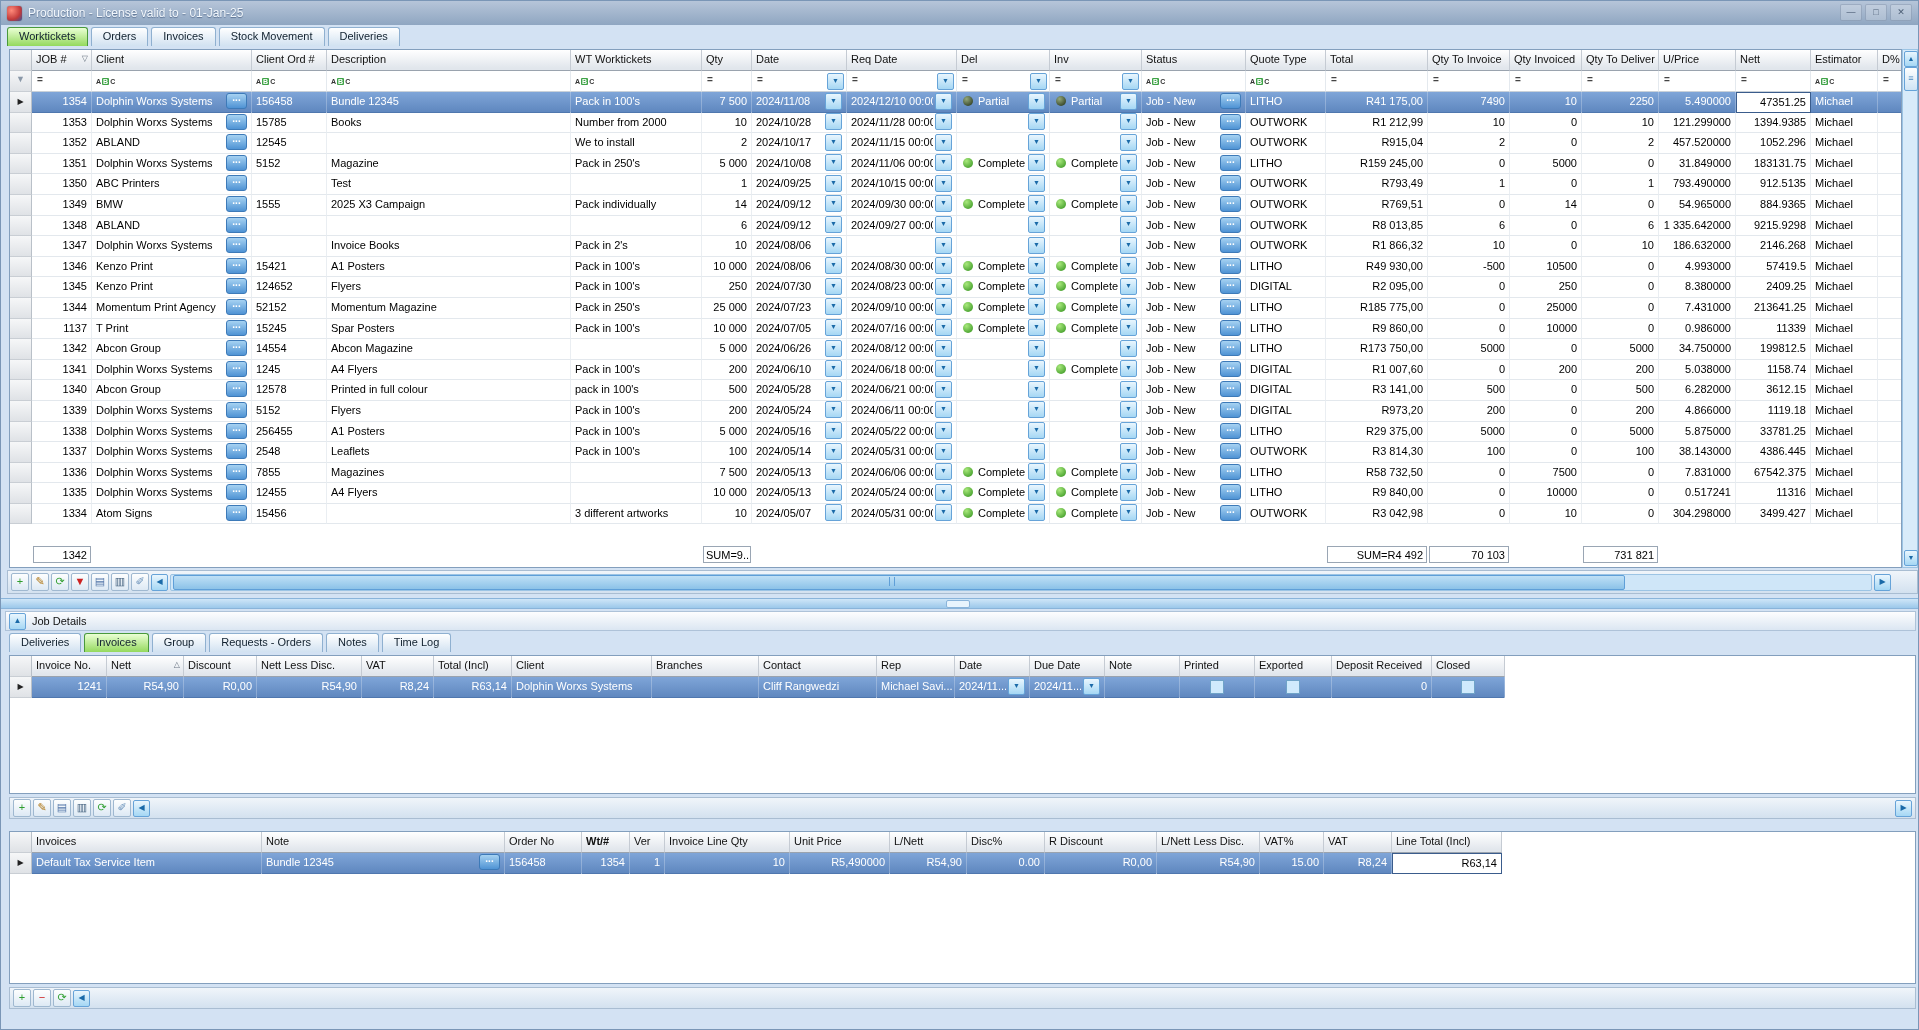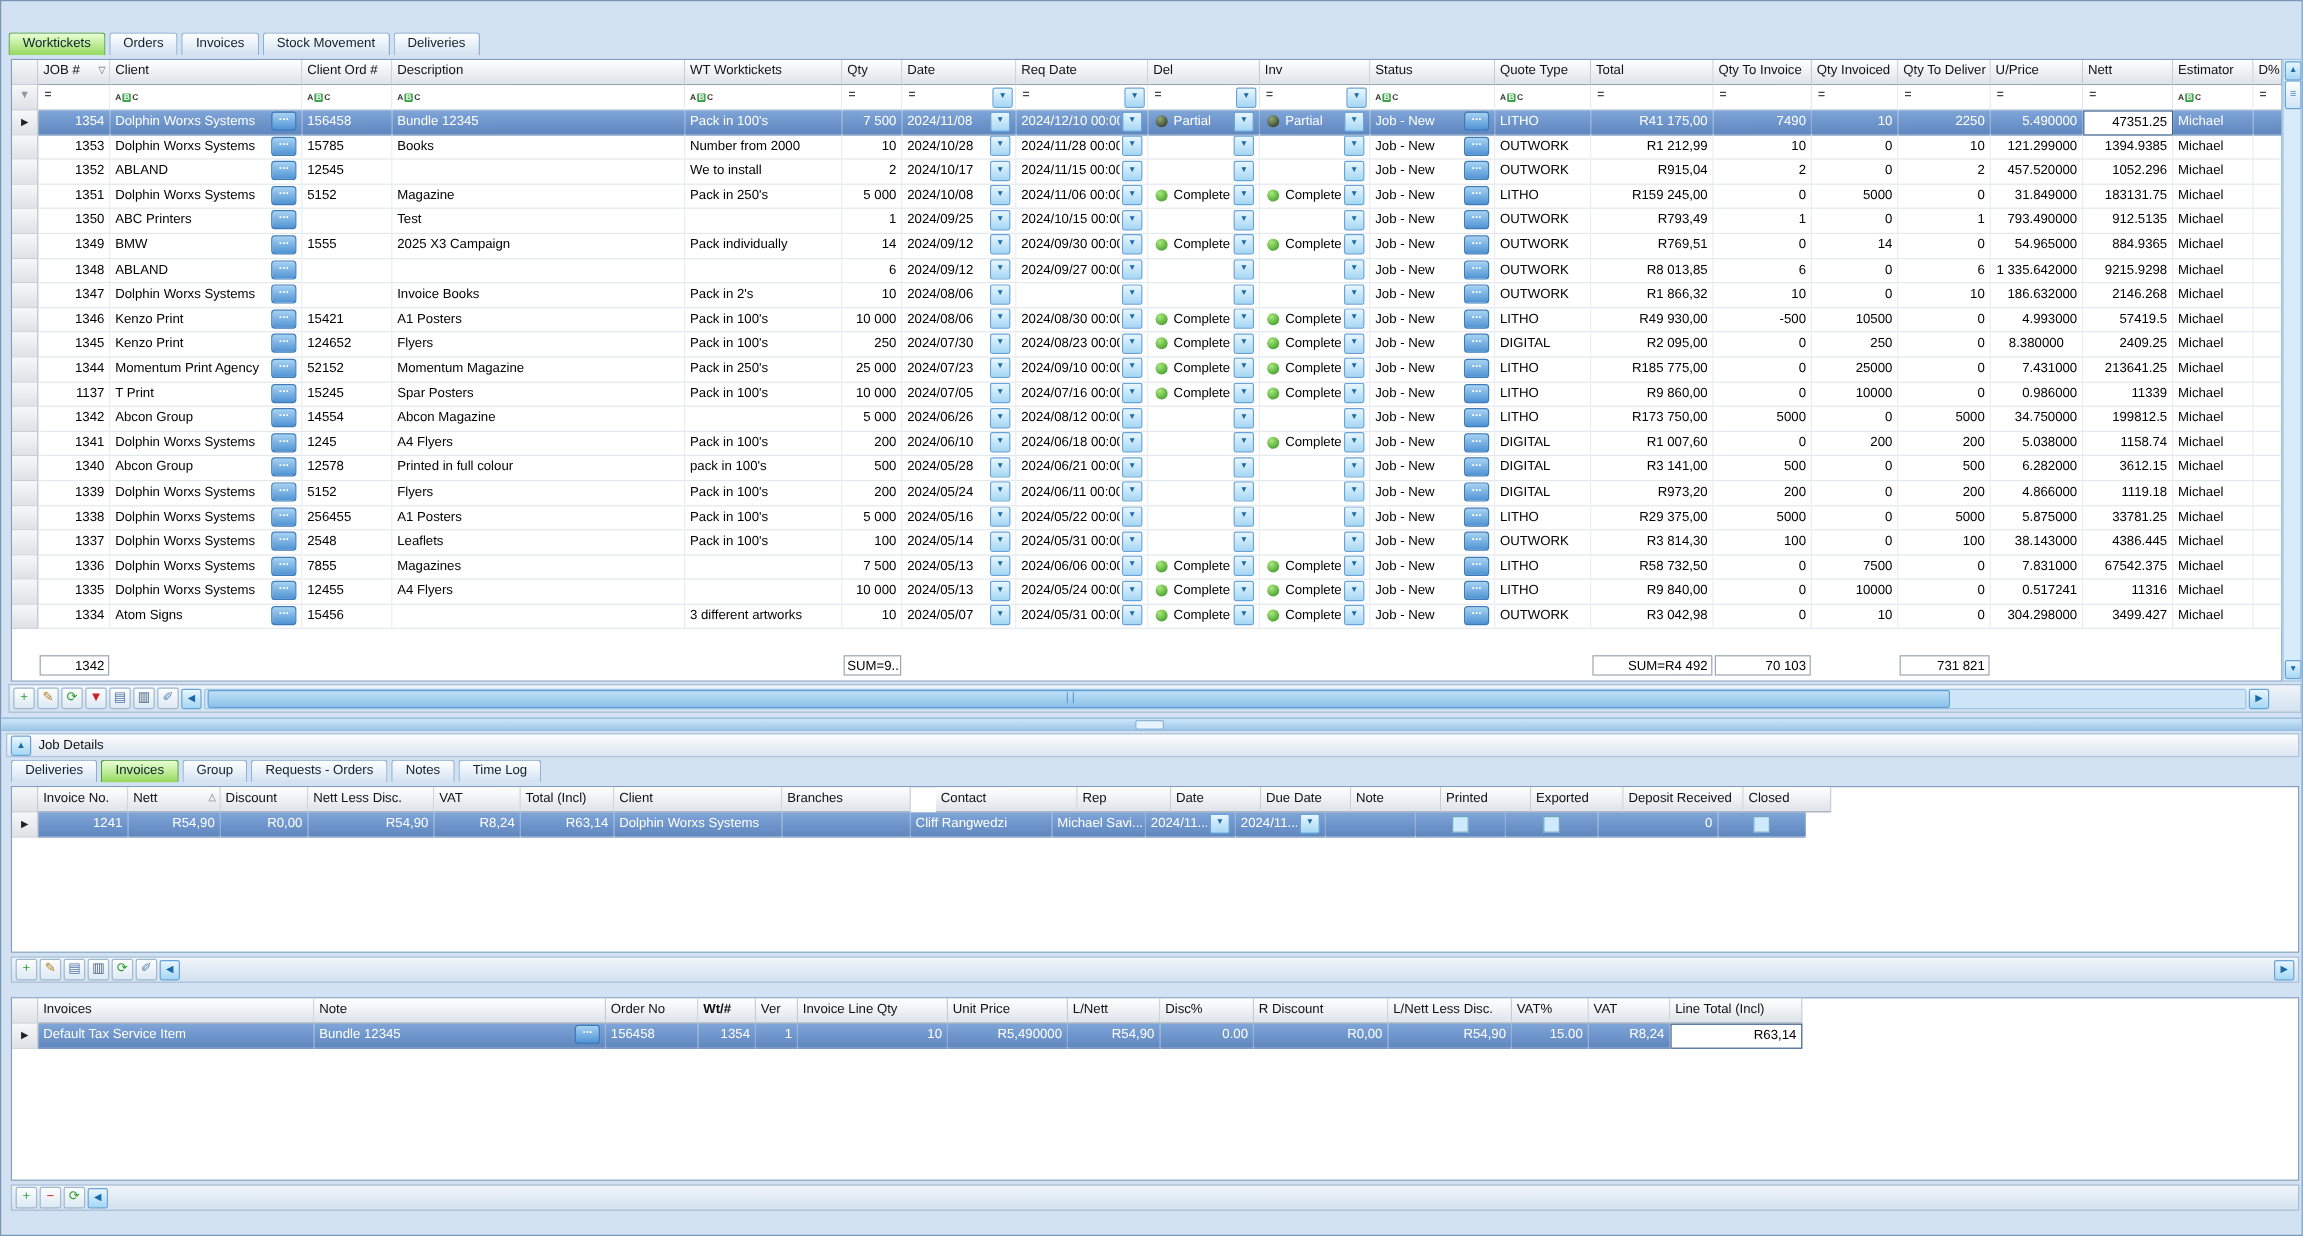--- a/index.html
+++ b/index.html
@@ -54,20 +54,29 @@
   .splitter{position:absolute;left:0;width:100%;height:9px;background:linear-gradient(#cfe6f8,#9cc8ea);border-top:1px solid #8ab4da;border-bottom:1px solid #8ab4da;}
   .split-handle{position:absolute;top:1px;width:22px;height:6px;background:#e8f4fd;border:1px solid #8ab4da;border-radius:2px;}
   
   .jd-bar{position:absolute;background:linear-gradient(#fdfdfe,#dbe6f2);border:1px solid #aec2d8;box-sizing:border-box;display:flex;align-items:center;font-size:11px;color:#111;}
   .jd-chevron{width:15px;height:15px;margin:0 6px 0 3px;background:linear-gradient(#e9f6fe,#a5d7f4);border:1px solid #66a3d8;border-radius:2px;color:#1a6aa8;font-size:8px;line-height:13px;text-align:center;}
 </style>
 </head>
 <body>
 
 <div class="win">
+  <div class="titlebar">
+    <div class="t-icon"></div>
+    <div class="t-title">Production - License valid to - 01-Jan-25</div>
+    <div class="winbtns">
+      <div class="wbtn">—</div>
+      <div class="wbtn">□</div>
+      <div class="wbtn">✕</div>
+    </div>
+  </div>
 
   <div class="tabbar" id="main-tabs" style="left:6px;top:26px;height:19px;">
       <div class="tab active">Worktickets</div>
       <div class="tab">Orders</div>
       <div class="tab">Invoices</div>
       <div class="tab">Stock Movement</div>
       <div class="tab">Deliveries</div>
     </div>
 
   <div class="grid" id="main-grid" style="left: 8px; top: 48px; height: 519px; width: 1893px;">
@@ -719,21 +728,21 @@
           <div class="cell-flex">
             <div class="cell-text">Job - New</div>
             <div class="ell-btn">...</div>
           </div>
         </div>
         <div class="g-c" style="width: 80px;">DIGITAL</div>
         <div class="g-c num" style="width: 102px;">R2 095,00</div>
         <div class="g-c num" style="width: 82px;">0</div>
         <div class="g-c num" style="width: 72px;">250</div>
         <div class="g-c num" style="width: 77px;">0</div>
-        <div class="g-c num" style="width: 77px; text-align: center;">8.380000</div>
+        <div class="g-c num" style="width: 77px;">8.380000</div>
         <div class="g-c num" style="width: 75px;">2409.25</div>
         <div class="g-c" style="width: 67px;">Michael</div>
         <div class="g-c" style="width: 24px;"></div>
       </div>
       <div class="g-row">
         <div class="ind" style="width: 22px;"></div>
         <div class="g-c num" style="width: 60px;">1344</div>
         <div class="g-c" style="width: 160px; padding-top: 2px;">
           <div class="cell-flex">
             <div class="cell-text">Momentum Print Agency</div>
@@ -1377,21 +1386,21 @@
       <div class="g-hrow">
         <div class="g-h ind" style="width: 22px;"></div>
         <div class="g-h" style="width: 75px;"><div style="display: inline;">Invoice No.</div></div>
         <div class="g-h" style="width: 77px;"><div style="display: inline;">Nett</div><div class="g-sort">△</div></div>
         <div class="g-h" style="width: 73px;"><div style="display: inline;">Discount</div></div>
         <div class="g-h" style="width: 105px;"><div style="display: inline;">Nett Less Disc.</div></div>
         <div class="g-h" style="width: 72px;"><div style="display: inline;">VAT</div></div>
         <div class="g-h" style="width: 78px;"><div style="display: inline;">Total (Incl)</div></div>
         <div class="g-h" style="width: 140px;"><div style="display: inline;">Client</div></div>
         <div class="g-h" style="width: 107px;"><div style="display: inline;">Branches</div></div>
-        <div class="g-h" style="width: 118px; margin-left: 21px;"><div style="display: inline;">Contact</div></div>
+        <div class="g-h" style="width: 118px;"><div style="display: inline;">Contact</div></div>
         <div class="g-h" style="width: 78px;"><div style="display: inline;">Rep</div></div>
         <div class="g-h" style="width: 75px;"><div style="display: inline;">Date</div></div>
         <div class="g-h" style="width: 75px;"><div style="display: inline;">Due Date</div></div>
         <div class="g-h" style="width: 75px;"><div style="display: inline;">Note</div></div>
         <div class="g-h" style="width: 75px;"><div style="display: inline;">Printed</div></div>
         <div class="g-h" style="width: 77px;"><div style="display: inline;">Exported</div></div>
         <div class="g-h" style="width: 100px;"><div style="display: inline;">Deposit Received</div></div>
         <div class="g-h" style="width: 73px;"><div style="display: inline;">Closed</div></div>
       </div>
       <div class="g-row sel">

